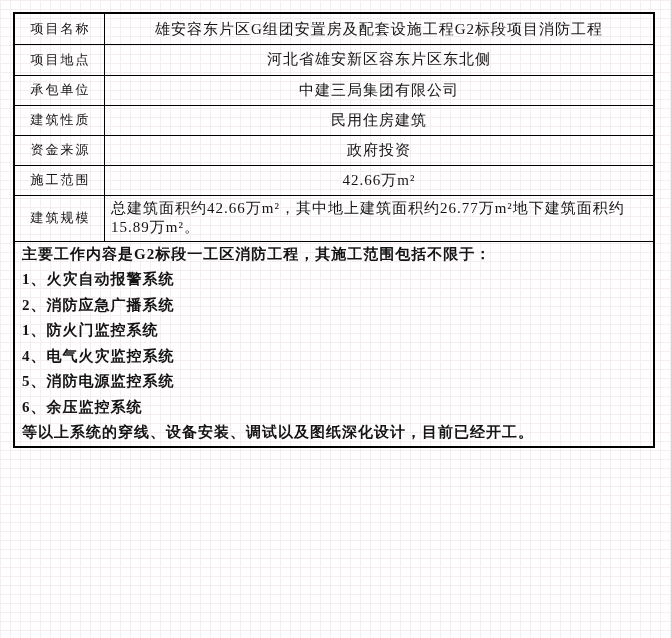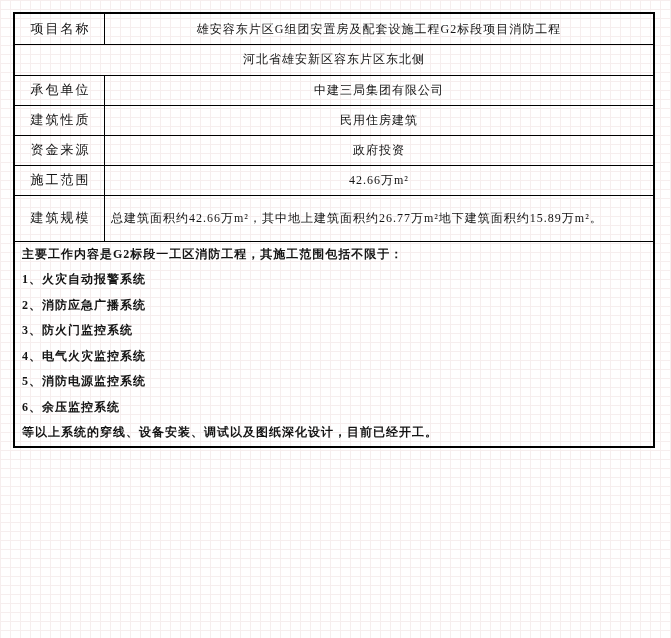--- a/index.html
+++ b/index.html
@@ -55,21 +55,21 @@
     letter-spacing: 2px;
     white-space: nowrap;
     padding-left: 2px;
   }
 
   .cell-value {
     flex: 1;
     display: flex;
     align-items: center;
     justify-content: center;
-    font-size: 12px;
+    font-size: 15px;
     letter-spacing: 1px;
     text-align: center;
   }
 
   .cell-value.align-left {
     justify-content: flex-start;
     text-align: left;
     padding: 0 10px 0 6px;
   }
 
@@ -90,20 +90,21 @@
 <body>
 
 <div class="doc-table">
 
   <div class="row r1">
     <div class="cell-label">项目名称</div>
     <div class="cell-value">雄安容东片区G组团安置房及配套设施工程G2标段项目消防工程</div>
   </div>
 
   <div class="row r2">
+    <div class="cell-label">项目地点</div>
     <div class="cell-value">河北省雄安新区容东片区东北侧</div>
   </div>
 
   <div class="row r3">
     <div class="cell-label">承包单位</div>
     <div class="cell-value">中建三局集团有限公司</div>
   </div>
 
   <div class="row r4">
     <div class="cell-label">建筑性质</div>
@@ -123,21 +124,21 @@
   <div class="row r7">
     <div class="cell-label">建筑规模</div>
     <div class="cell-value align-left">总建筑面积约42.66万m²，其中地上建筑面积约26.77万m²地下建筑面积约15.89万m²。</div>
   </div>
 
   <div class="row r8">
     <div class="cell-value multiline">
       <div class="scope-line">主要工作内容是G2标段一工区消防工程，其施工范围包括不限于：</div>
       <div class="scope-line">1、火灾自动报警系统</div>
       <div class="scope-line">2、消防应急广播系统</div>
-      <div class="scope-line">3、防火门监控系统</div>
+      <div class="scope-line">1、防火门监控系统</div>
       <div class="scope-line">4、电气火灾监控系统</div>
       <div class="scope-line">5、消防电源监控系统</div>
       <div class="scope-line">6、余压监控系统</div>
       <div class="scope-line">等以上系统的穿线、设备安装、调试以及图纸深化设计，目前已经开工。</div>
     </div>
   </div>
 
 </div>
 
 </body></html>

